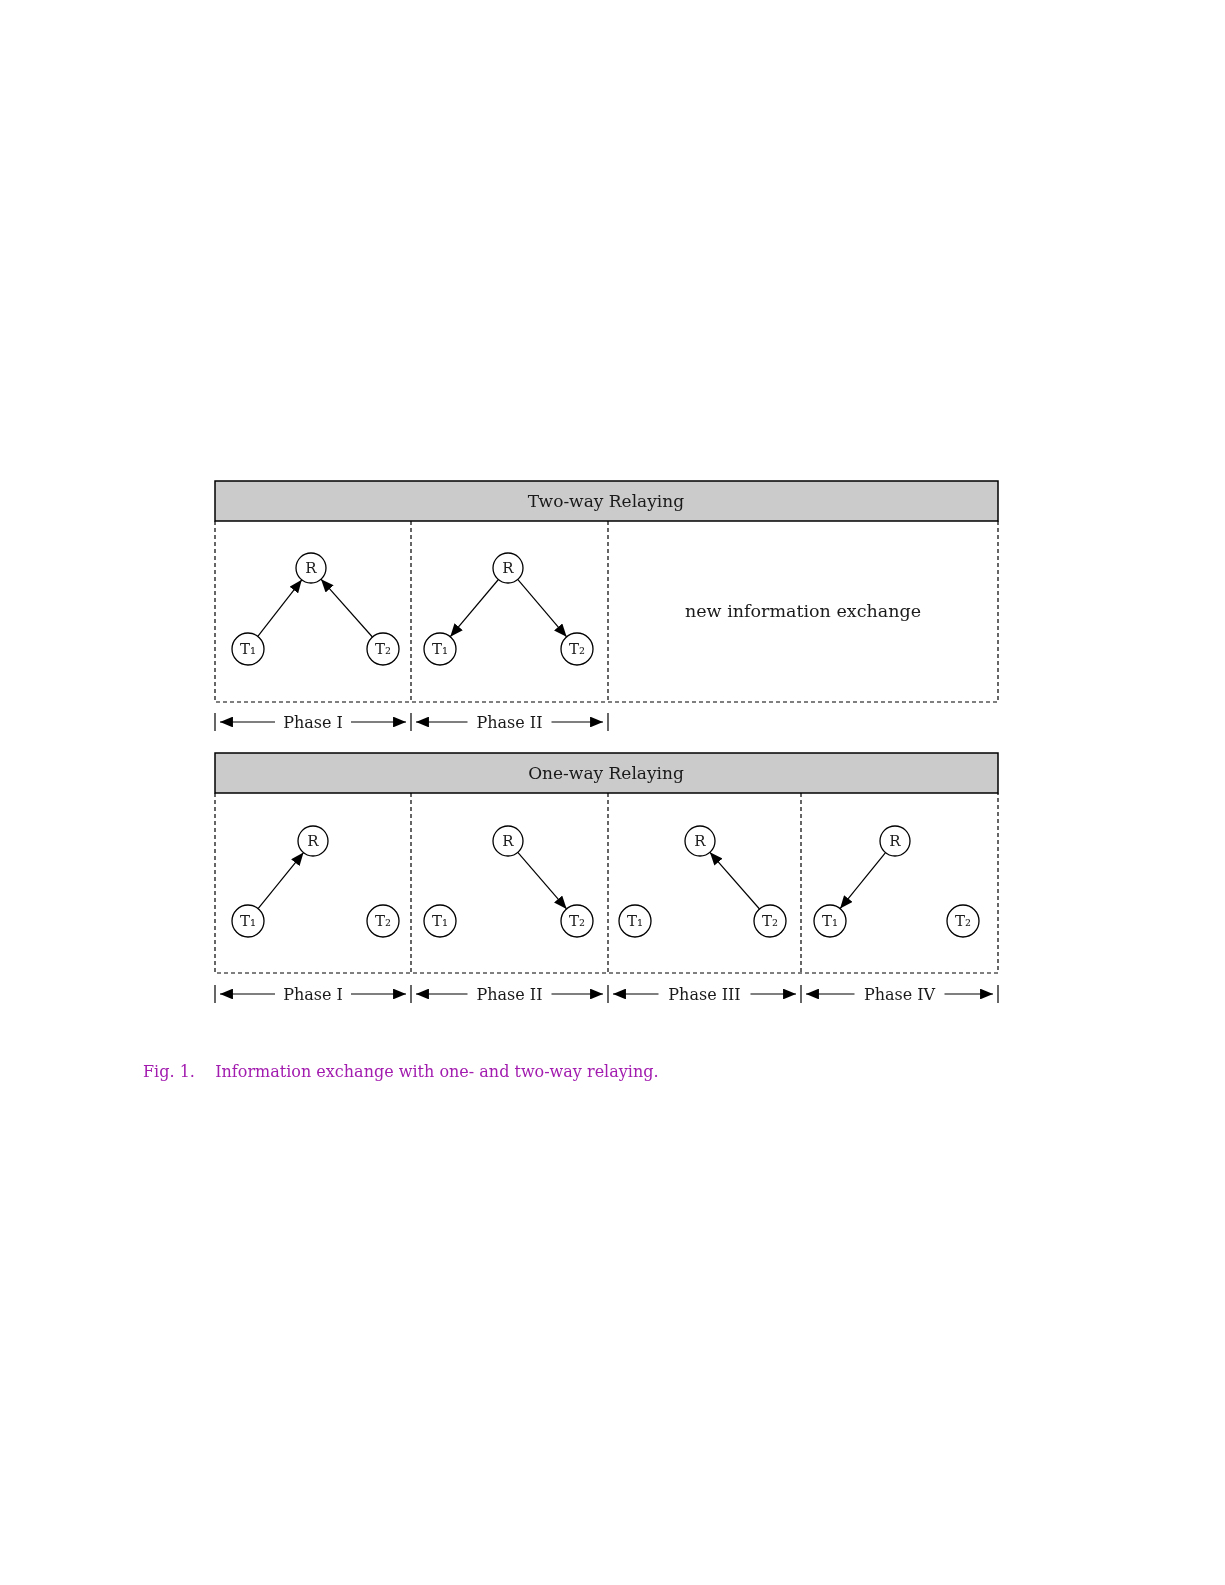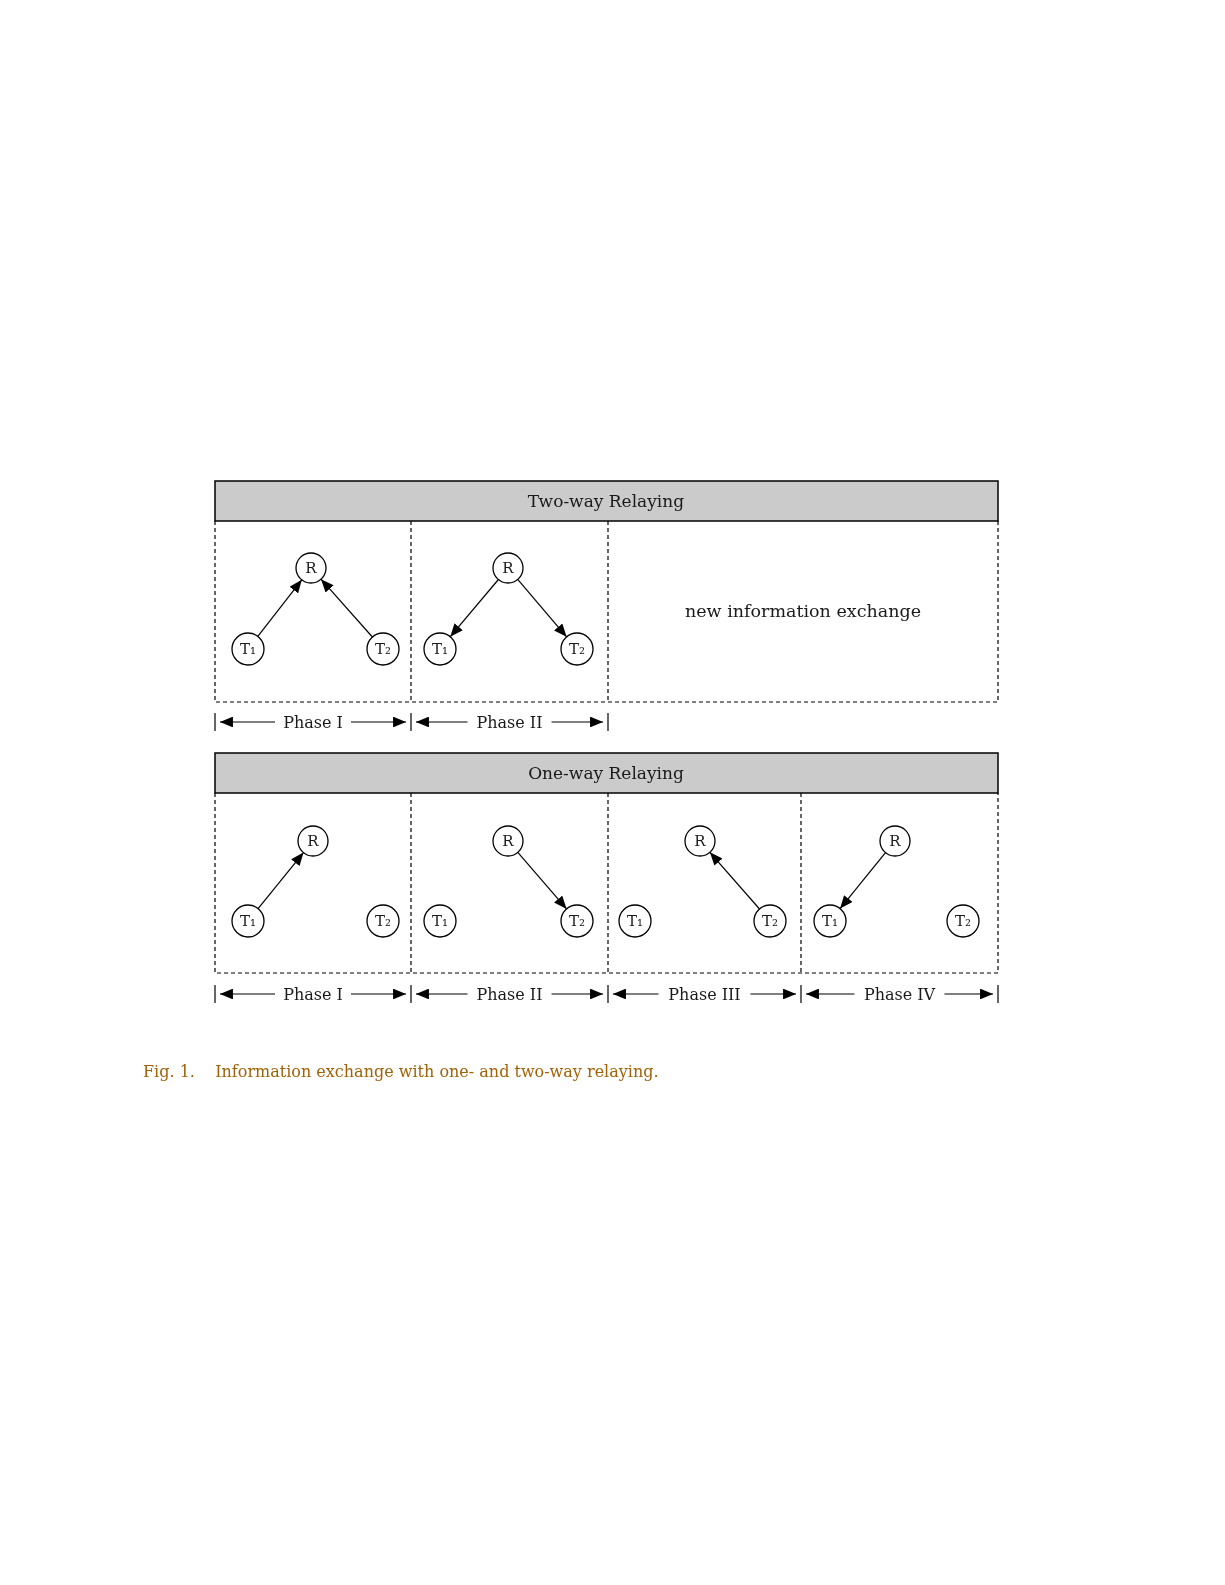--- a/index.html
+++ b/index.html
@@ -8,21 +8,21 @@
   svg text{font-family:"DejaVu Serif",serif;fill:#1a1a1a;}
   .title{font-size:17px;}
   .node-label{font-size:15px;}
   .phase-label{font-size:16px;}
   .note{font-size:17.5px;}
   .hdr{fill:#cbcbcb;stroke:#000;stroke-width:1.5;}
   .dash{stroke:#000;stroke-width:1.2;fill:none;stroke-dasharray:4 3;}
   .node{fill:#ffffff;stroke:#000;stroke-width:1.3;}
   .arrow{stroke:#000;stroke-width:1.2;fill:none;}
   .tick{stroke:#000;stroke-width:1.2;}
-  .caption{position:absolute;left:143px;top:1062px;font-size:16px;color:#a16207;white-space:pre;}
+  .caption{position:absolute;left:143px;top:1062px;font-size:16px;color:#a21caf;white-space:pre;}
 </style>
 </head>
 <body>
 
 <div class="page">
 
   <svg width="1225" height="1585" viewBox="0 0 1225 1585">
     <defs>
       <marker id="arr" viewBox="0 0 12 10" refX="12" refY="5" markerWidth="11" markerHeight="9" orient="auto-start-reverse">
         <path d="M0,0 L12,5 L0,10 Z" fill="#000"></path>

